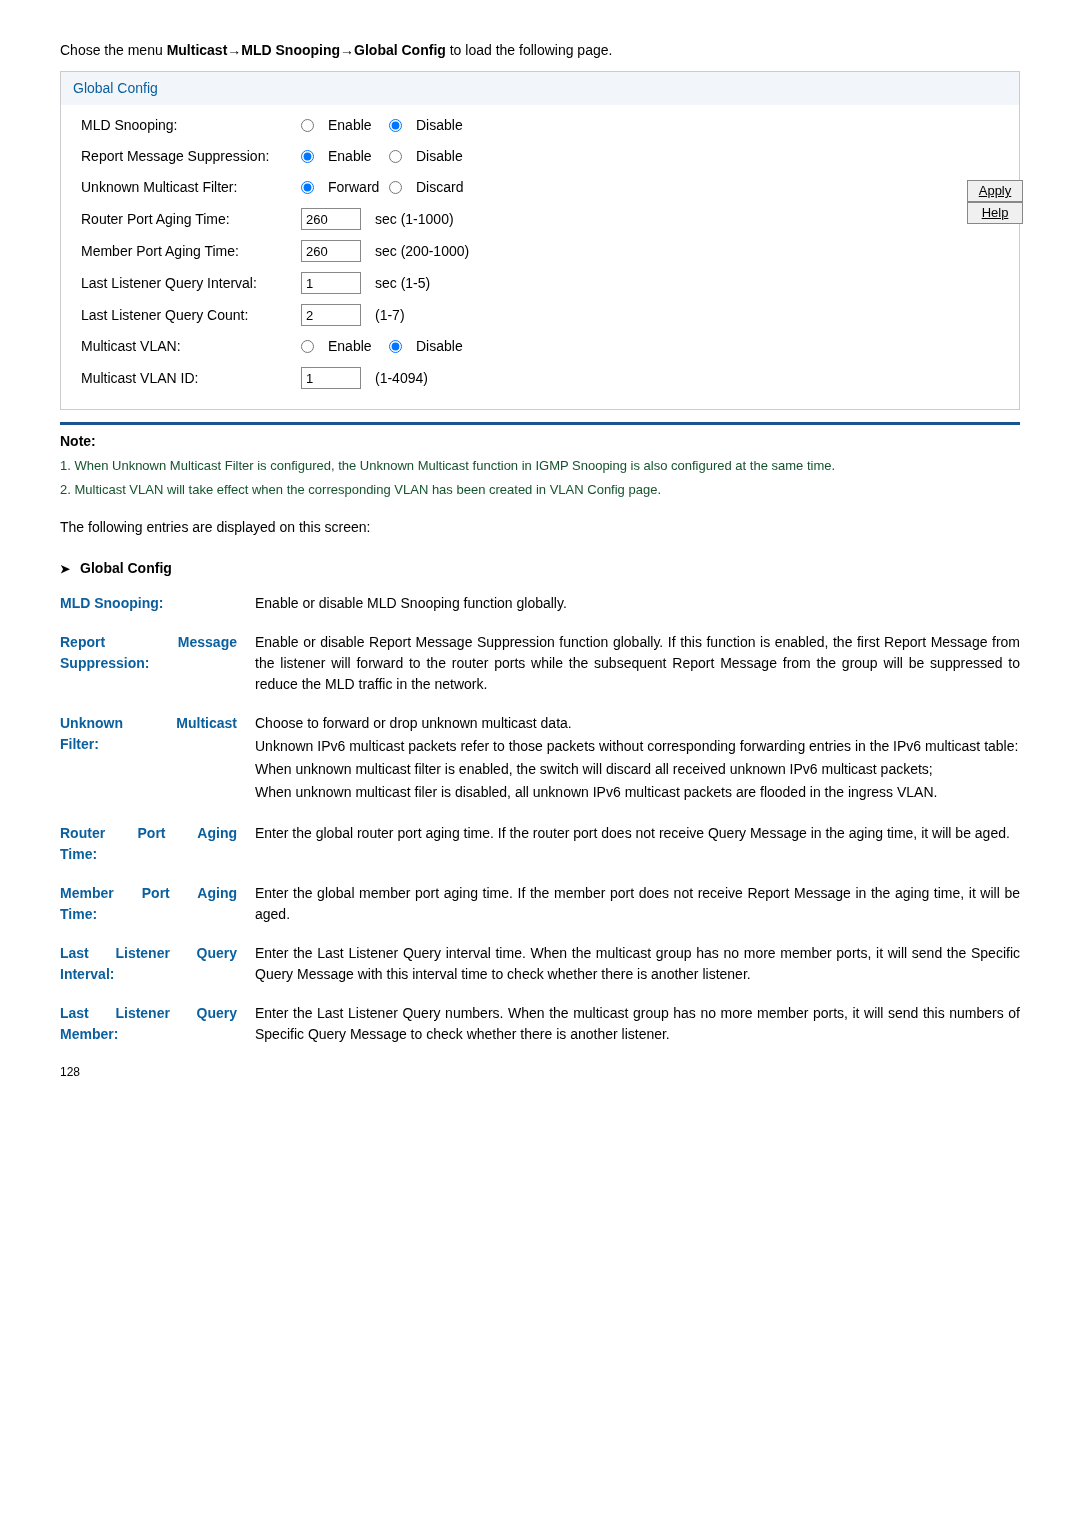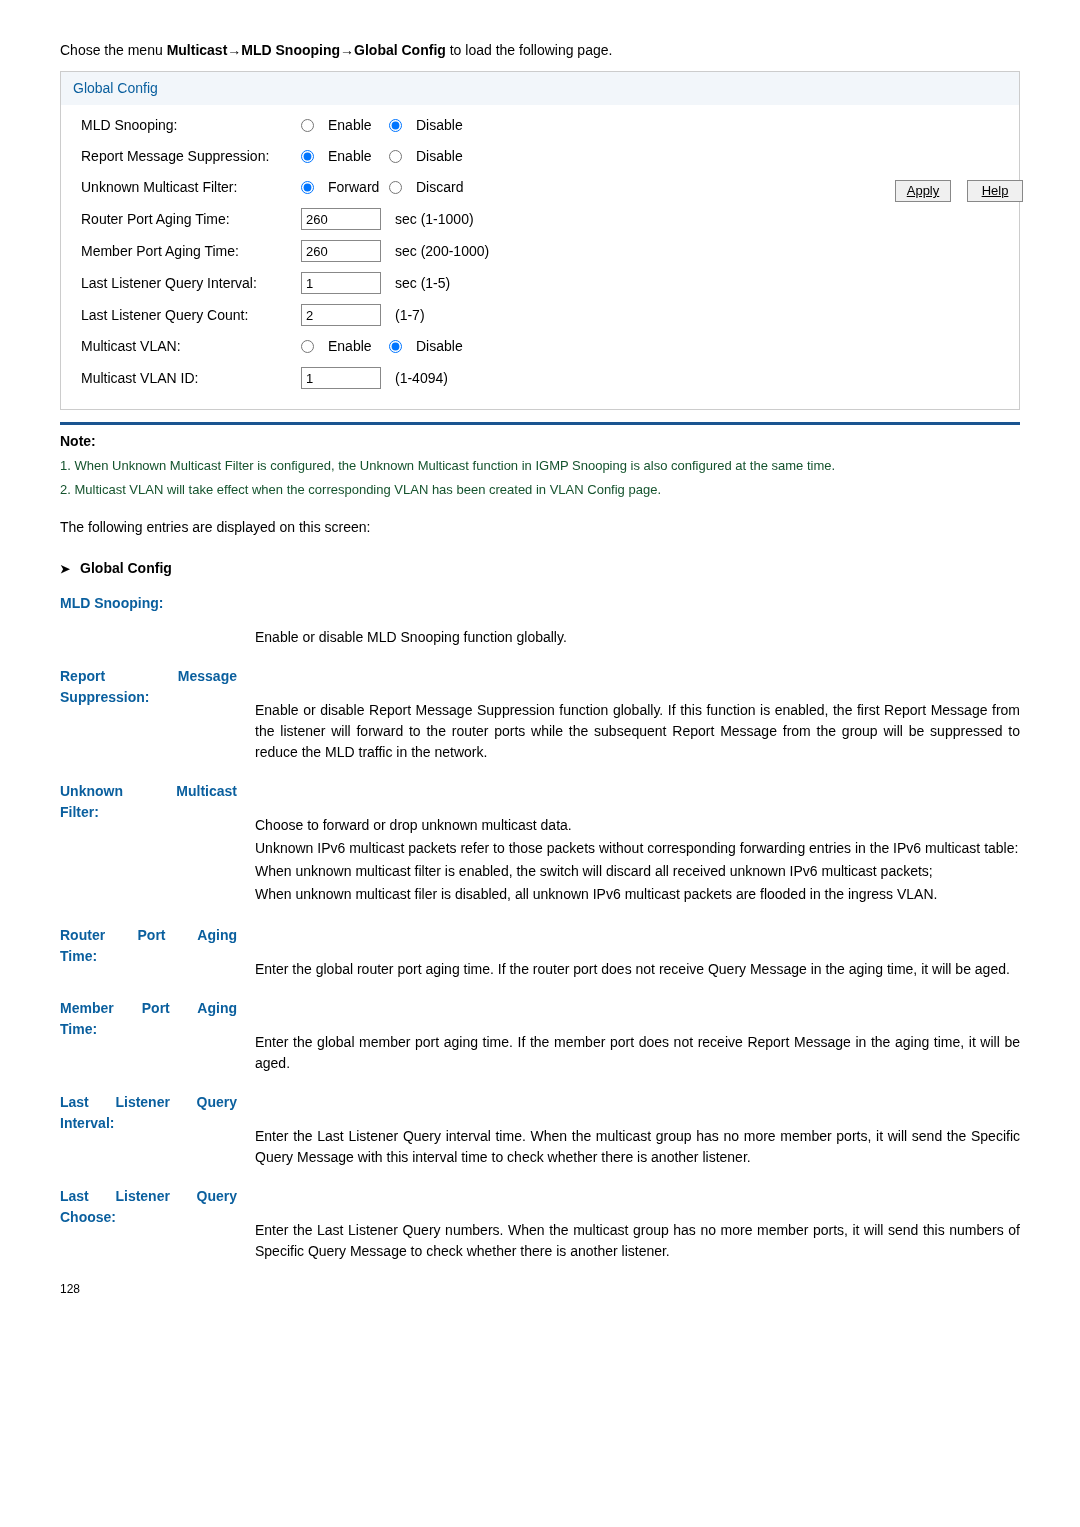--- a/index.html
+++ b/index.html
@@ -7,36 +7,36 @@
     .intro { margin-bottom: 10px; }
     .bold { font-weight: bold; }
     .config-panel { border: 1px solid #ccc; margin-top: 8px; }
     .panel-header { color: #0a5f9e; background: #f2f6fa; padding: 6px 12px; font-size: 14px; }
     .panel-body { padding: 10px 20px; }
     .panel-row { display: flex; align-items: center; margin-bottom: 10px; position: relative; }
     .panel-row .label { width: 220px; }
     .panel-row .controls { display: flex; align-items: center; gap: 8px; }
     .radio-group { display: flex; align-items: center; gap: 12px; width: 80px; }
     .radio-group input { margin-right: 2px; }
-    .text-input { width: 80px; height: 22px; border: 1px solid #888; padding: 1px 4px; font-size: 13px; }
+    .text-input { width: 60px; height: 22px; border: 1px solid #888; padding: 1px 4px; font-size: 13px; }
     .unit { margin-left: 6px; }
-    .btn-wrap { position: absolute; right: -4px; top: 108px; display: flex; flex-direction: row; gap: 16px; margin-left: 36px; }
+    .btn-wrap { position: absolute; right: -4px; top: 108px; display: flex; flex-direction: column; gap: 0; margin-left: 36px; }
     .btn { width: 56px; height: 22px; border: 1px solid #888; background: #f0f0f0; font-size: 13px; text-align: center; line-height: 20px; cursor: pointer; text-decoration: underline; color: #000; }
     .panel-container { position: relative; }
     .note-section { margin-top: 12px; }
     .note-bar { height: 3px; background: #1a5490; margin-bottom: 6px; }
     .note-title { font-weight: bold; margin-bottom: 4px; }
     .note-text { font-size: 13px; color: #14532d; margin-bottom: 4px; }
     .follow-text { margin-top: 18px; margin-bottom: 20px; }
     .section-head { display: flex; align-items: center; font-weight: bold; margin-bottom: 14px; }
     .arrow-icon { margin-right: 10px; font-size: 12px; }
     .desc-table { width: 100%; }
     .desc-row { display: flex; margin-bottom: 18px; }
     .desc-label { width: 195px; flex-shrink: 0; color: #0a5f9e; font-weight: bold; padding-right: 18px; text-align: justify; text-align-last: justify;}
-    .desc-val { flex: 1; text-align: justify; margin-top: 34px; }
+    .desc-val { flex: 1; text-align: justify; }
     .desc-val p { margin-bottom: 2px; }
     .page-num { text-align: left; margin-top: 18px; font-size: 12px; }
   </style>
 </head>
 <body>
 
 <div class="intro">
   <span>Chose the menu </span><span class="bold">Multicast→MLD Snooping→Global Config</span><span> to load the following page.</span>
 </div>
 
@@ -193,19 +193,19 @@
     <div class="desc-label"><span>Member</span> <span>Port</span> <span>Aging</span><br><span style="text-align-last:left;display:block">Time:</span></div>
     <div class="desc-val">Enter the global member port aging time. If the member port does not receive Report Message in the aging time, it will be aged.</div>
   </div>
 
   <div class="desc-row">
     <div class="desc-label"><span>Last</span> <span>Listener</span> <span>Query</span><br><span style="text-align-last:left;display:block">Interval:</span></div>
     <div class="desc-val">Enter the Last Listener Query interval time. When the multicast group has no more member ports, it will send the Specific Query Message with this interval time to check whether there is another listener.</div>
   </div>
 
   <div class="desc-row">
-    <div class="desc-label"><span>Last</span> <span>Listener</span> <span>Query</span><br><span style="text-align-last:left;display:block">Choose:</span></div>
+    <div class="desc-label"><span>Last</span> <span>Listener</span> <span>Query</span><br><span style="text-align-last:left;display:block">Member:</span></div>
     <div class="desc-val">Enter the Last Listener Query numbers. When the multicast group has no more member ports, it will send this numbers of Specific Query Message to check whether there is another listener.</div>
   </div>
 
 </div>
 
 <div class="page-num">128</div>
 
 </body></html>

